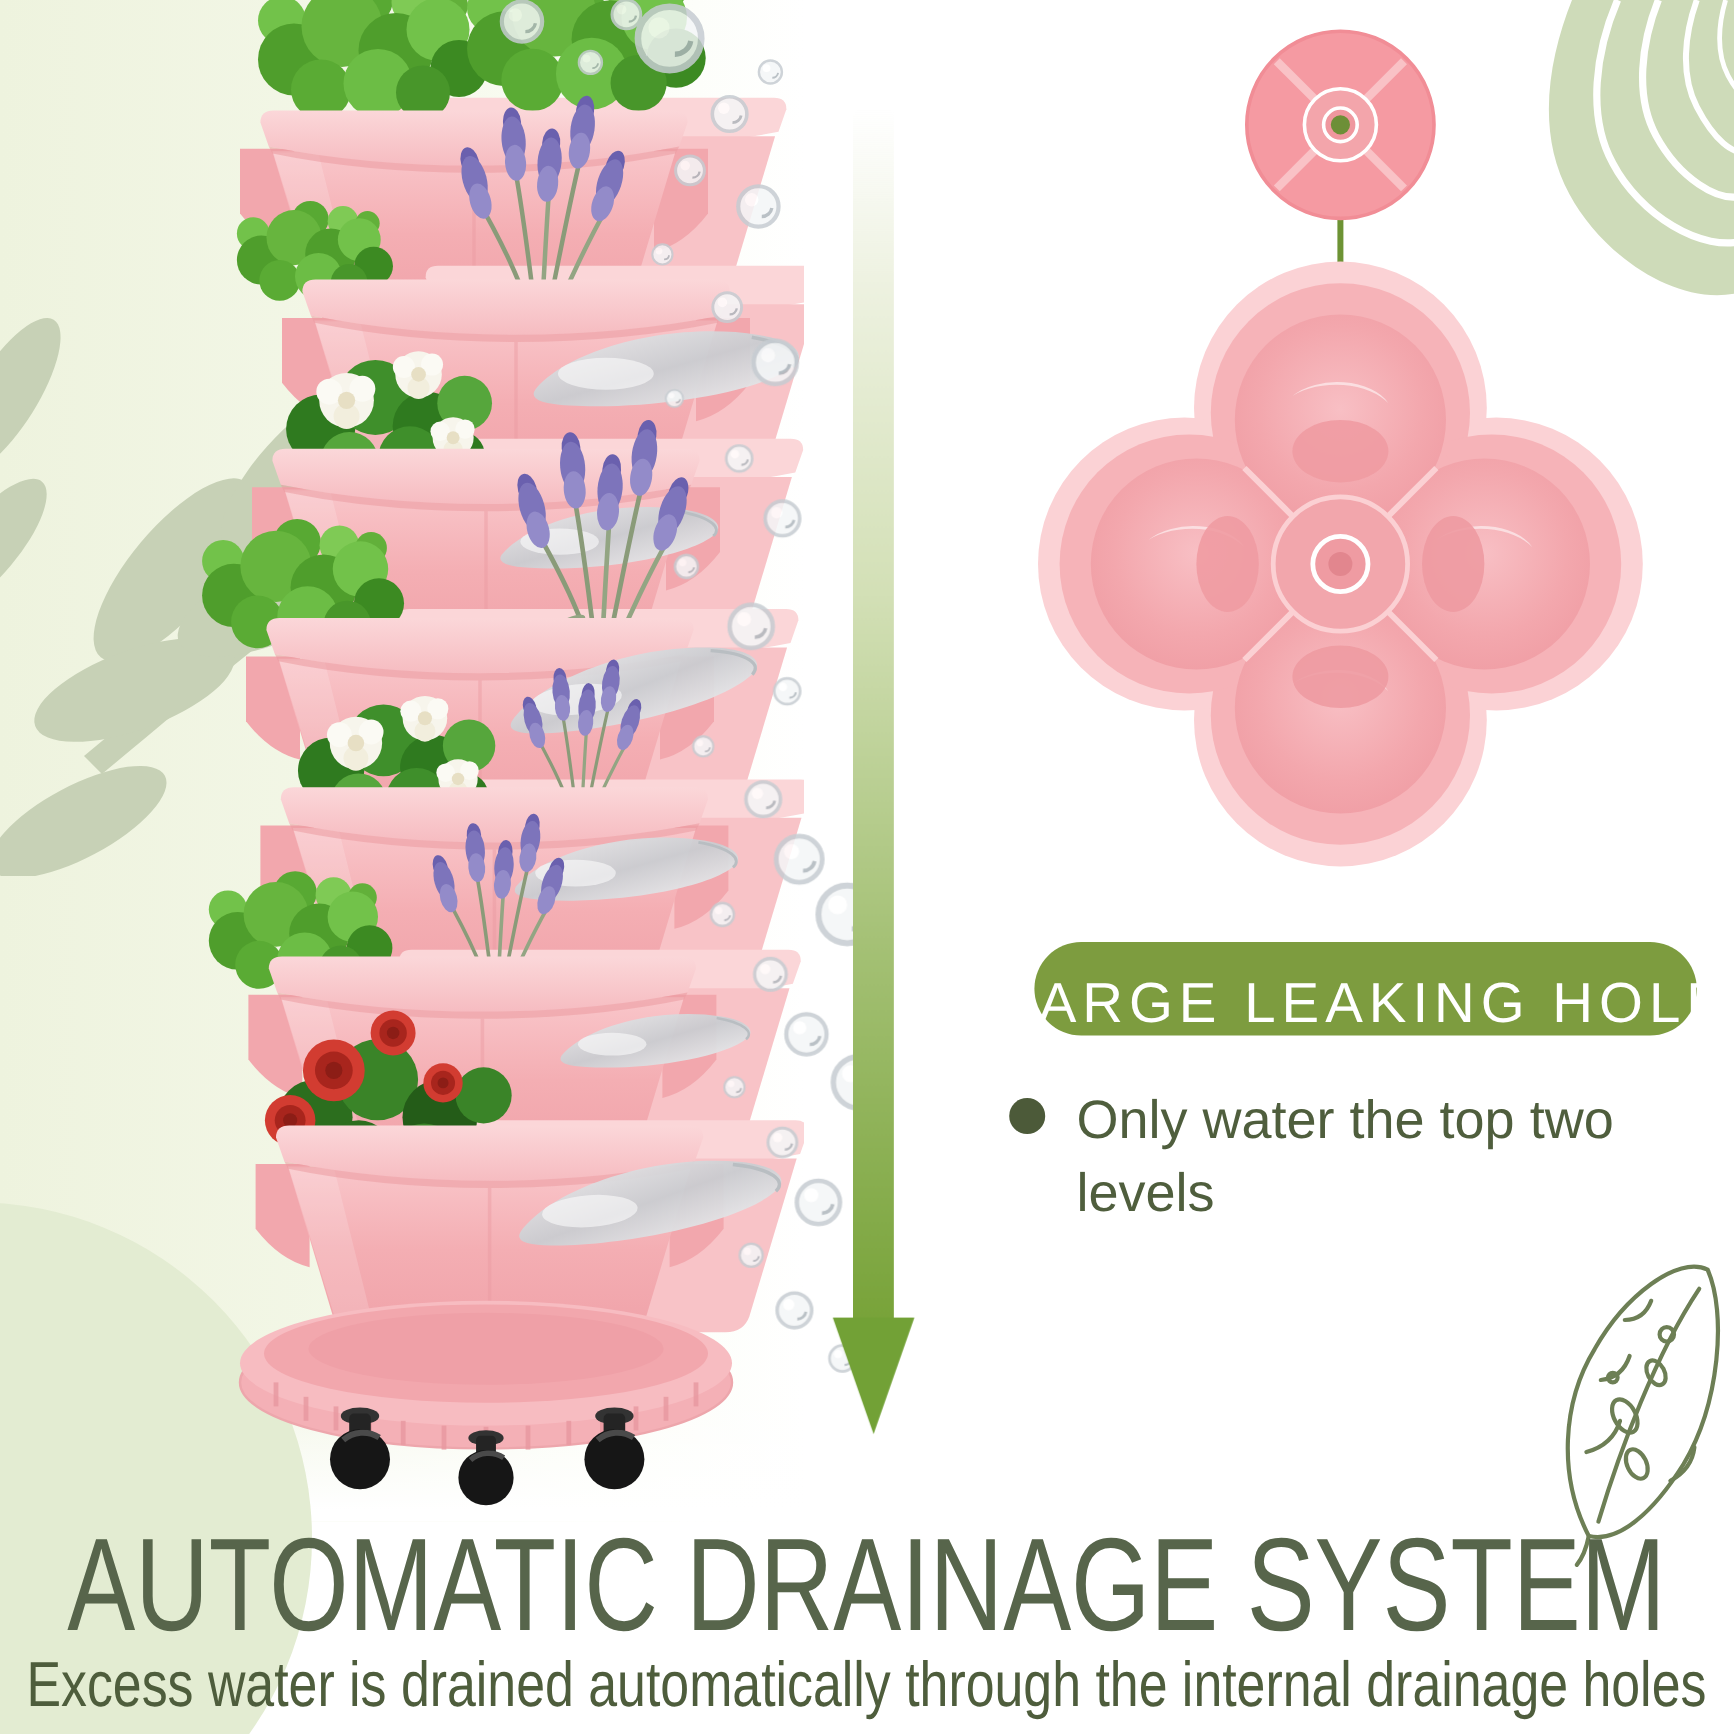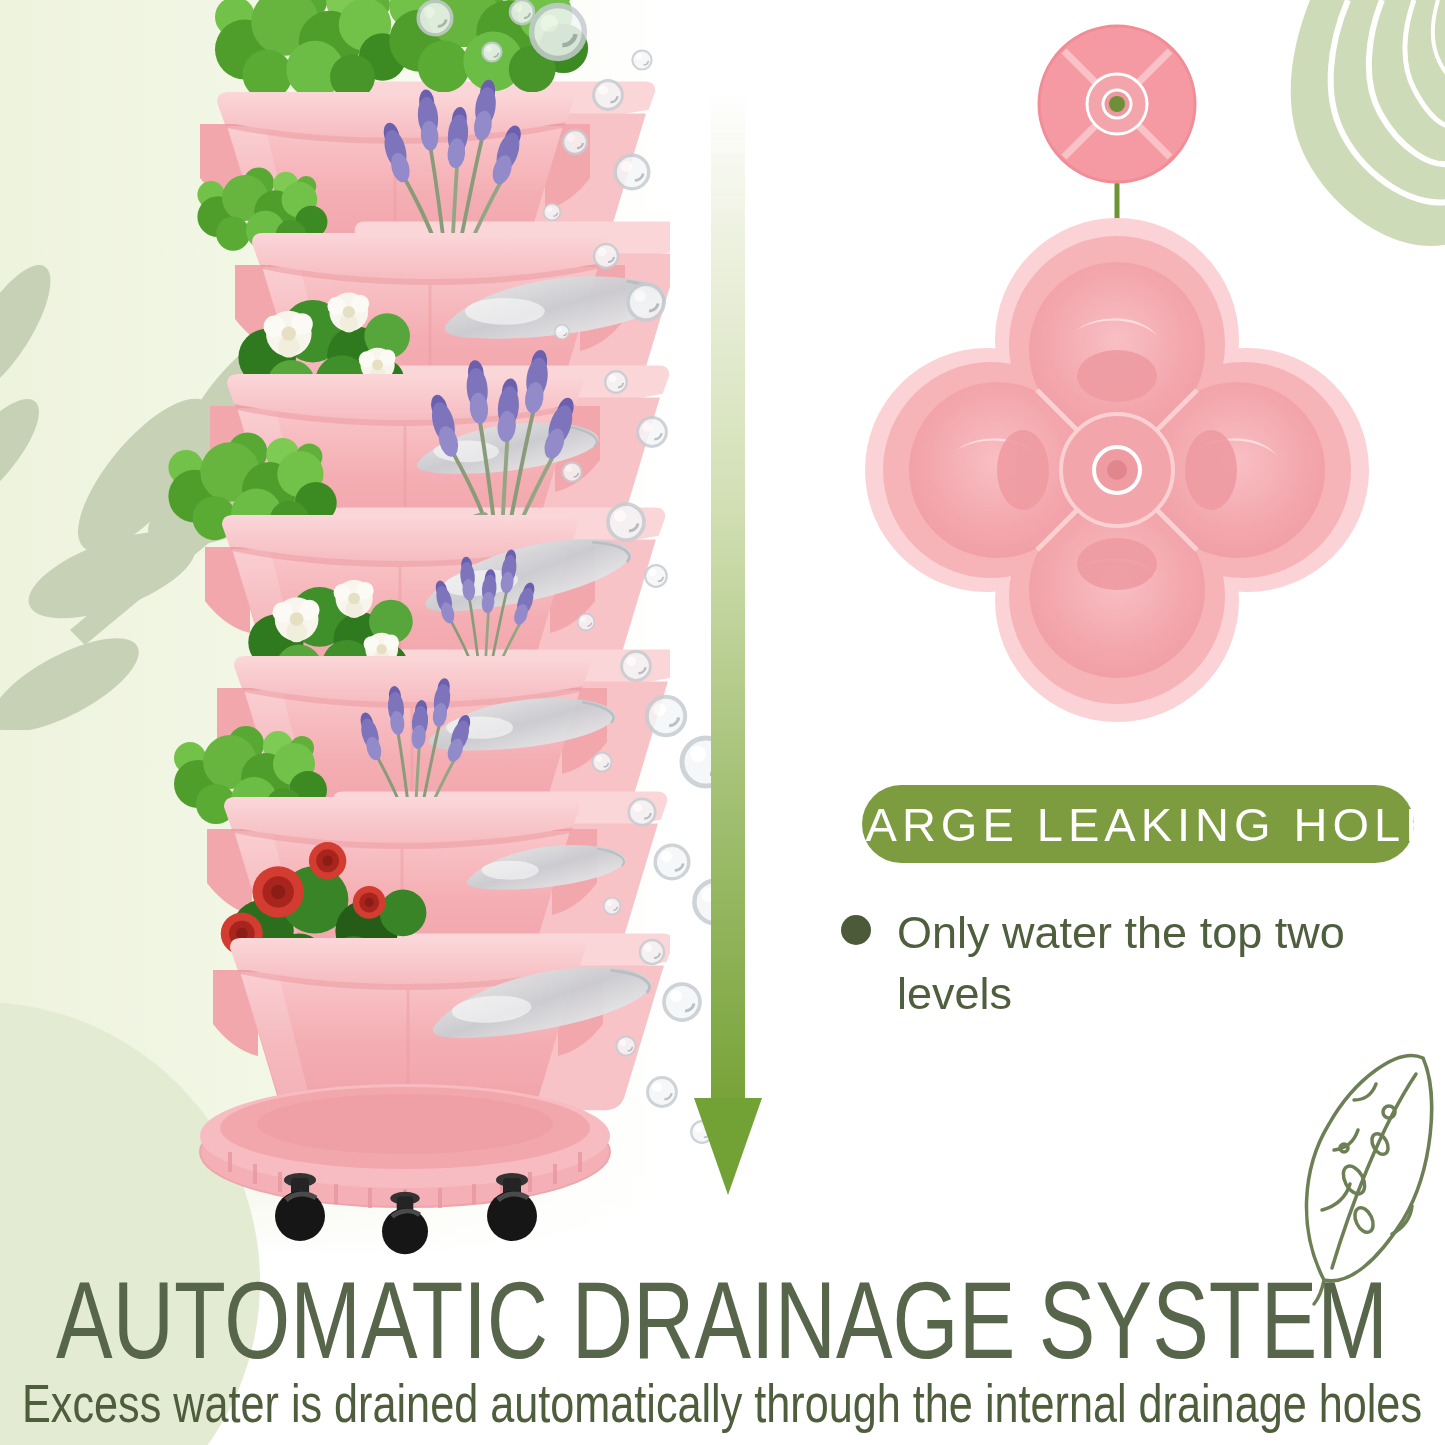--- a/index.html
+++ b/index.html
@@ -27,21 +27,21 @@
     background:linear-gradient(180deg,rgba(255,255,255,0) 0%,#eef2e1 14%,#d3e0b6 40%,#a3c073 70%,#78a339 100%);
   }
   .arrow-head{
     position:absolute;left:694px;top:1098px;width:0;height:0;
     border-left:34px solid transparent;border-right:34px solid transparent;
     border-top:97px solid #72a136;
   }
   
   .pill{
     position:absolute;left:862px;top:785px;width:552px;height:78px;border-radius:44px;
-    background:#7d9c3f;display:flex;align-items:center;justify-content:center;
+    background:#7d9c3f;display:flex;align-items:flex-end;justify-content:center;
   }
   .pill span{color:#ffffff;font-size:47px;letter-spacing:5px;white-space:nowrap;}
   .bullets{position:absolute;left:841px;top:903px;width:612px;}
   .bullet{display:flex;align-items:flex-start;gap:26px;margin-bottom:44px;}
   .dot{width:30px;height:30px;border-radius:50%;background:#4c5a39;margin-top:12px;flex:none;}
   .btext{font-size:45px;color:#4f5e3d;line-height:1.35;}
   
   .headline-svg{position:absolute;left:0;top:1262px;}
   .headline-svg text{font-family:"Liberation Sans",sans-serif;}
   .hl-title{fill:#57654b;font-size:110px;}

